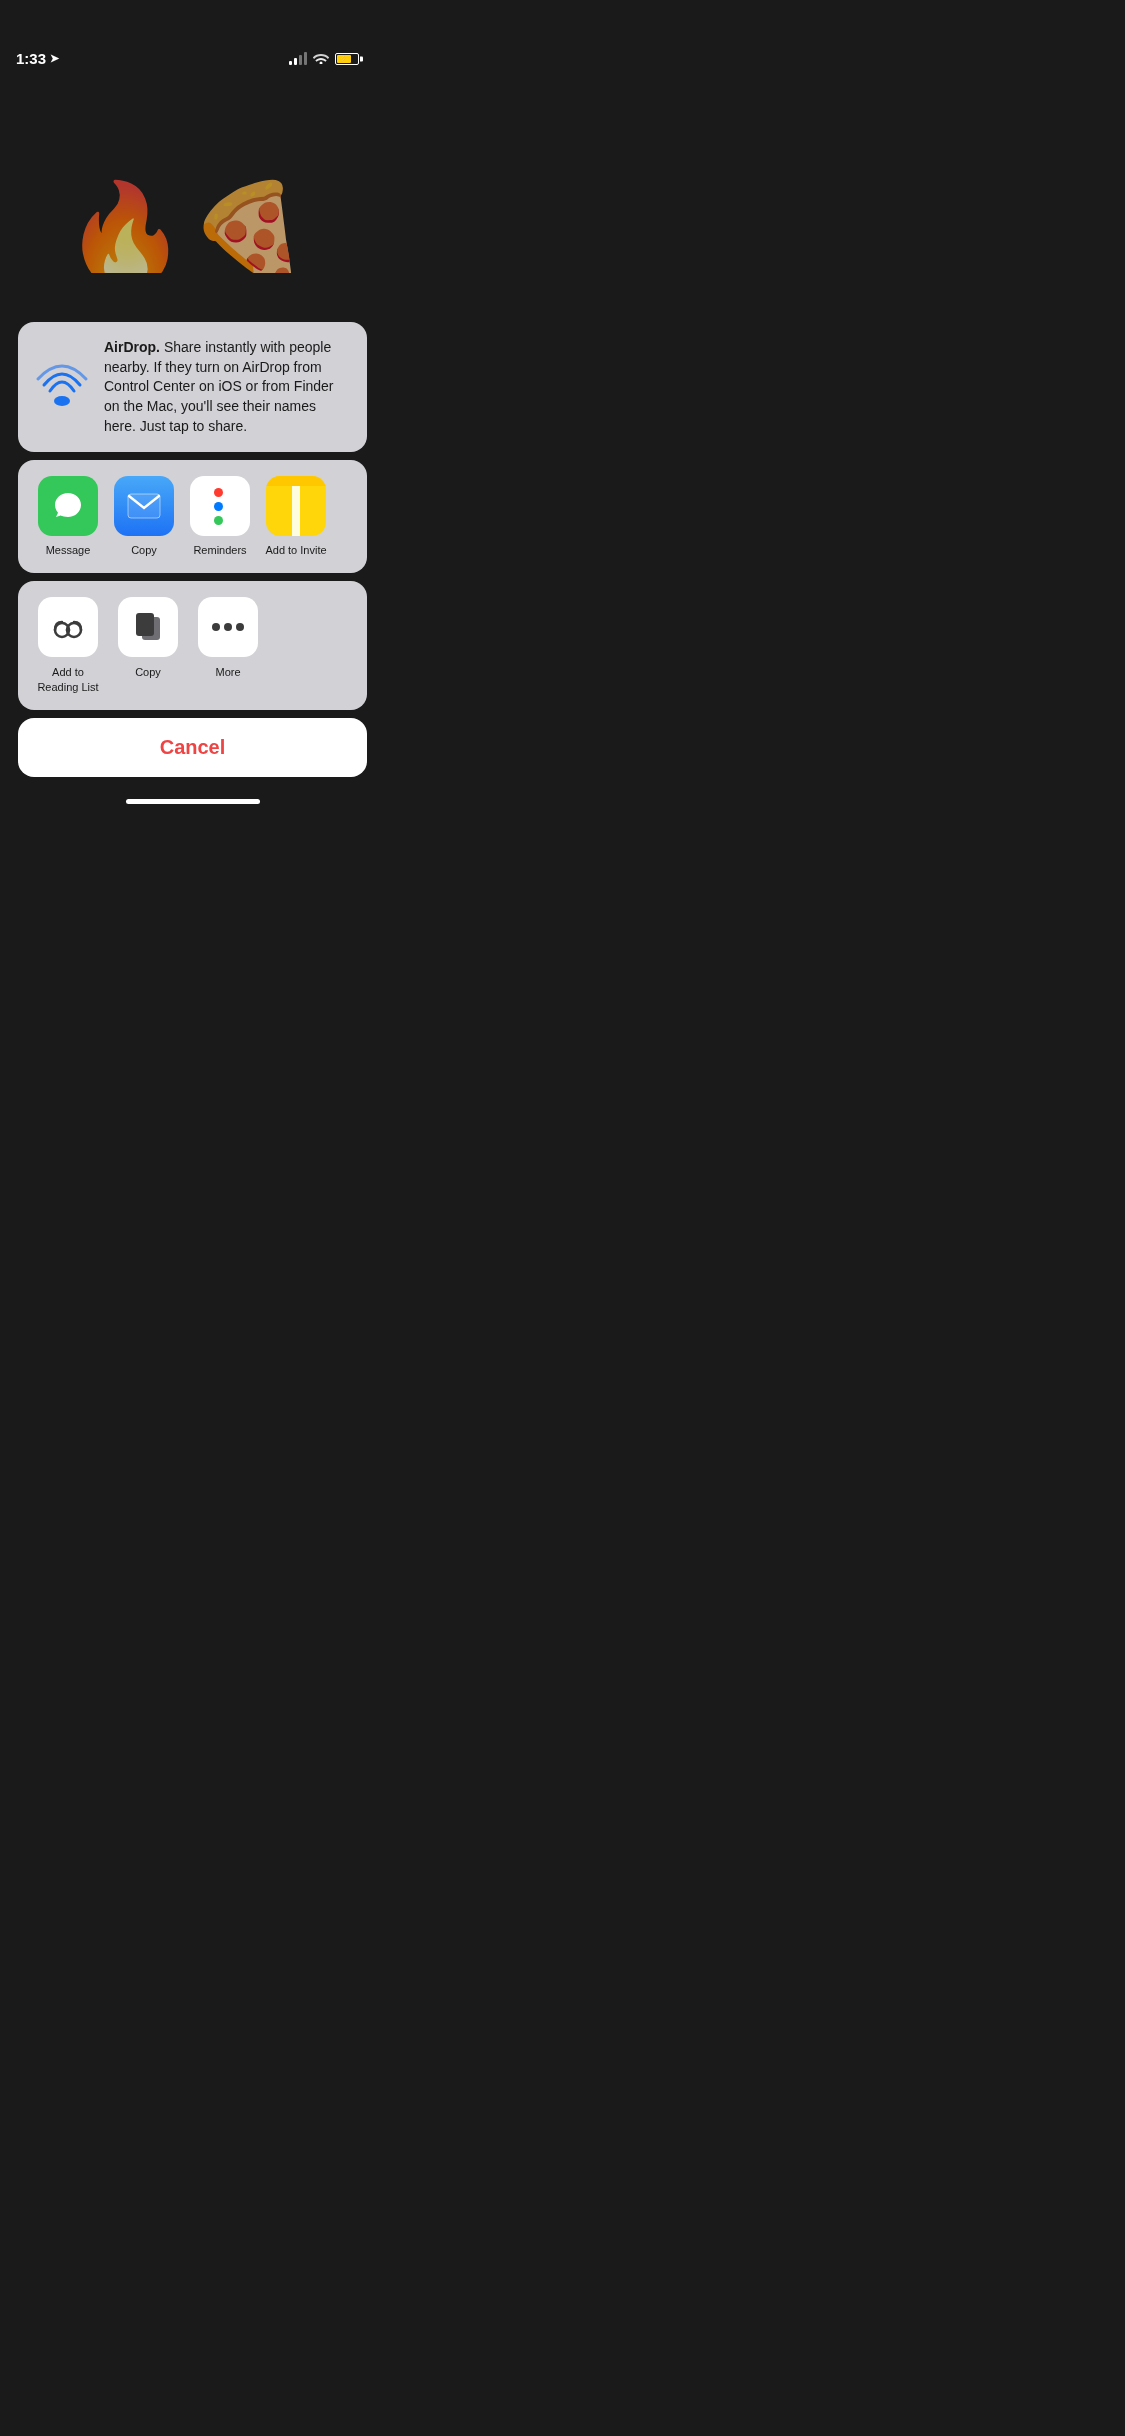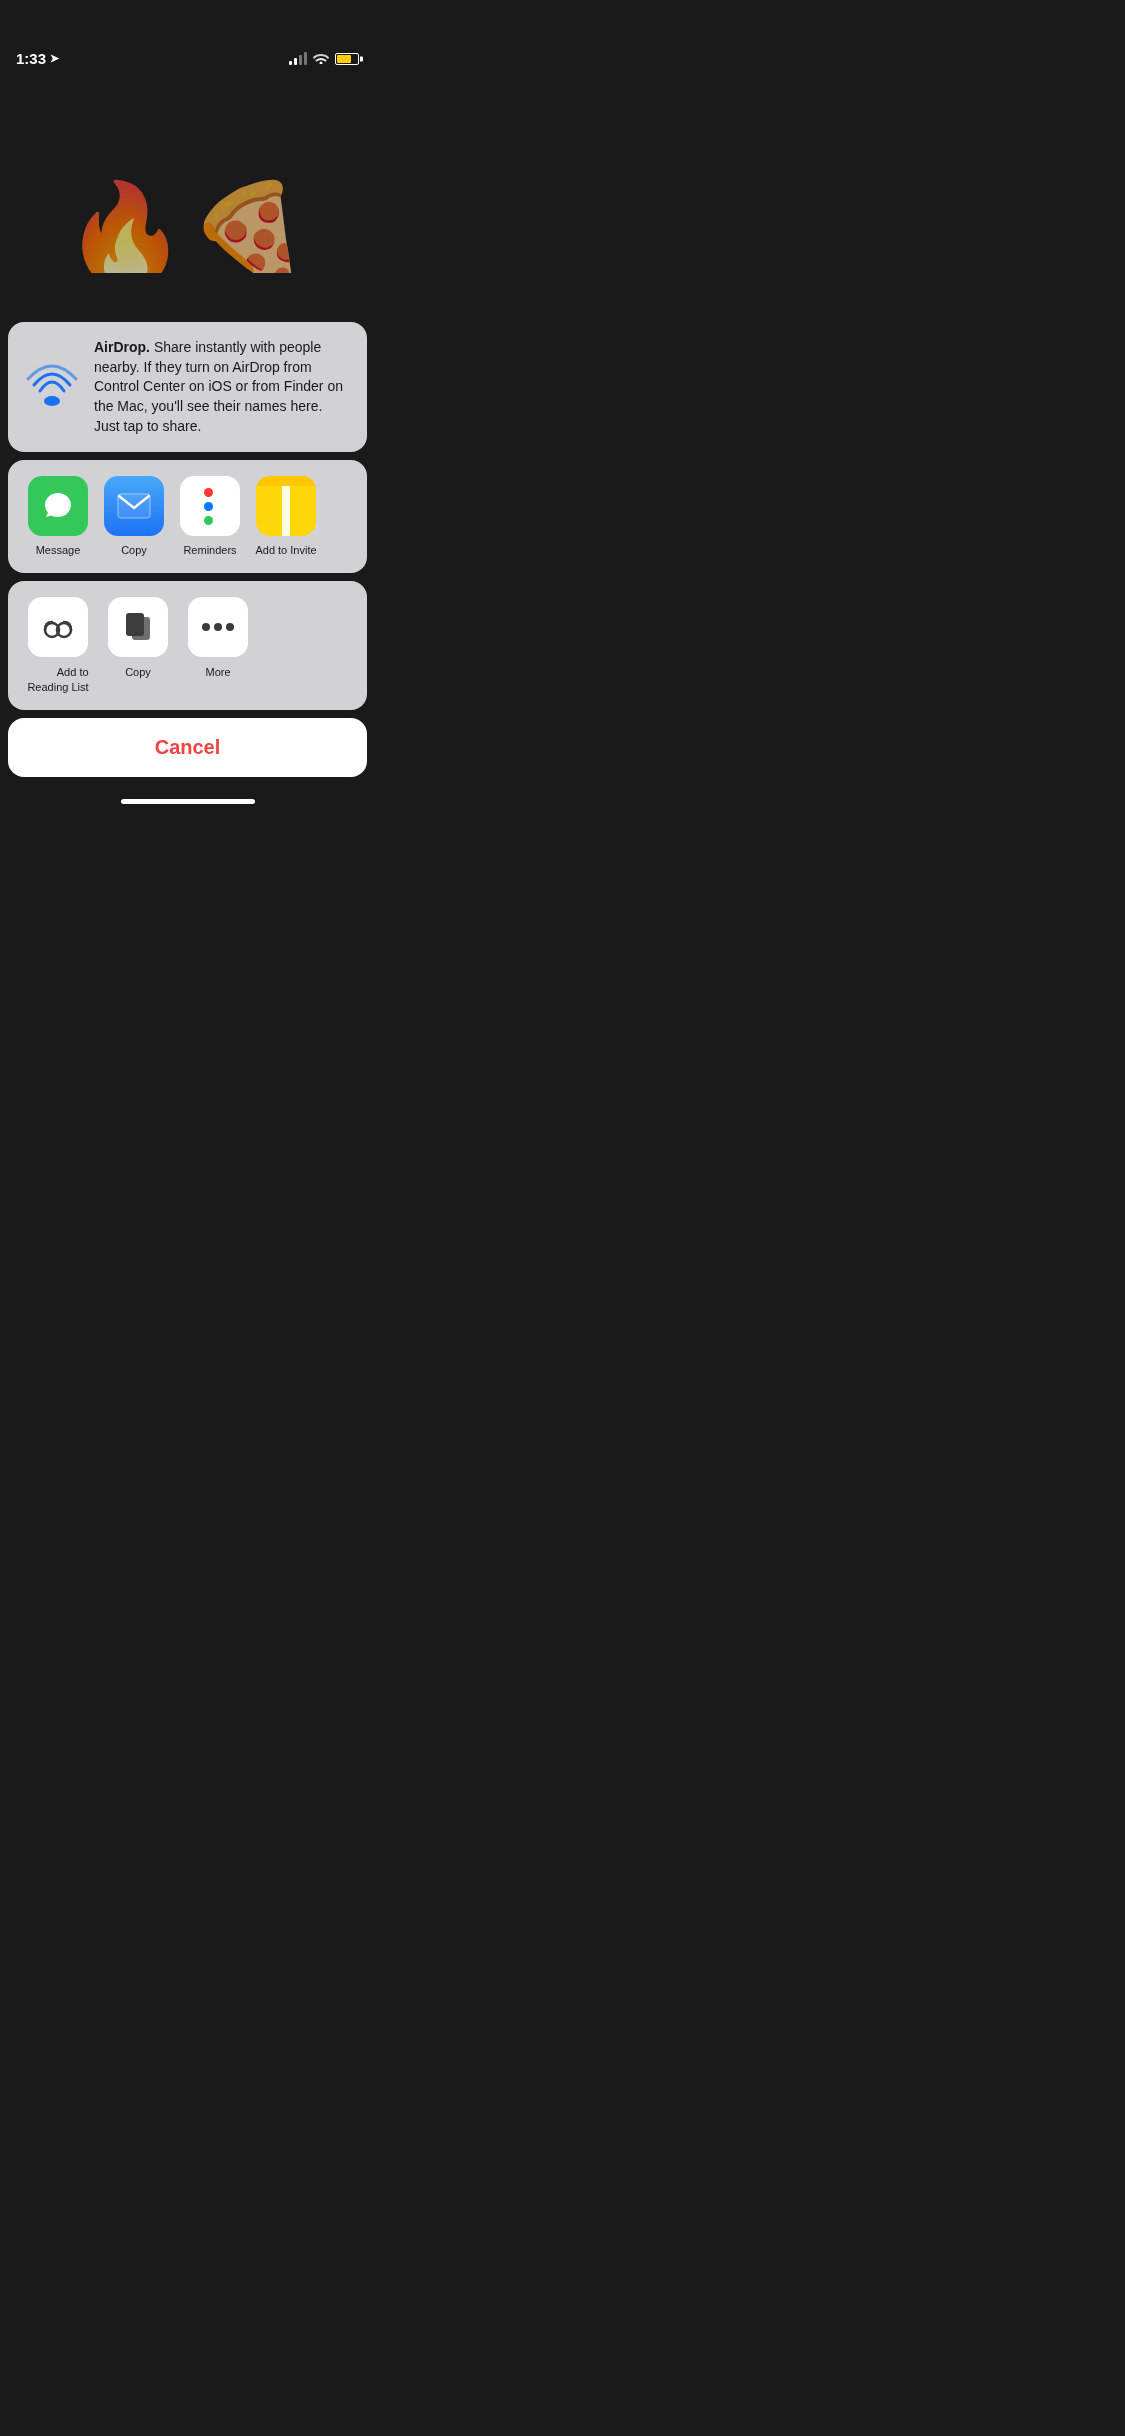--- a/index.html
+++ b/index.html
@@ -129,21 +129,21 @@
       font-size: 100px;
       opacity: 0.7;
       position: relative;
       top: 20px;
     }
 
     
     .bottom-sheet {
       position: absolute;
       bottom: 0;
-      left: 0;
+      left: 10px;
       right: 0;
       display: flex;
       flex-direction: column;
       gap: 8px;
       padding-bottom: 0;
     }
 
     
     .airdrop-section {
       background: #d1d1d6;
@@ -251,21 +251,21 @@
       border-radius: 14px;
       background: white;
       display: flex;
       align-items: center;
       justify-content: center;
     }
 
     .action-label {
       font-size: 11px;
       color: #1a1a1a;
-      text-align: right;
+      text-align: center;
       line-height: 1.3;
     }
 
     
     .cancel-section {
       background: white;
       border-radius: 16px;
       margin: 0 8px 8px;
     }
 

